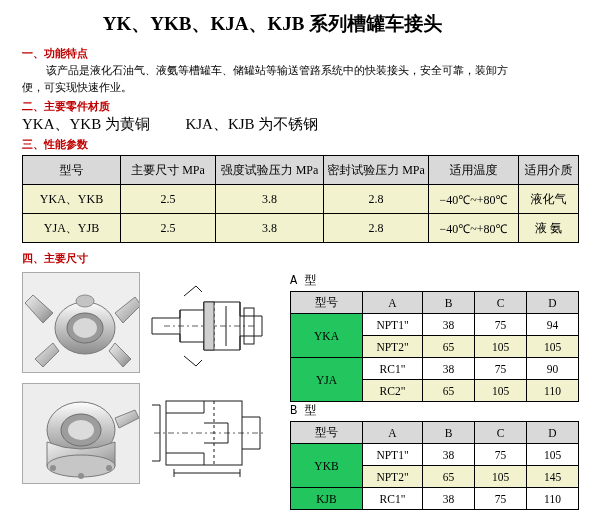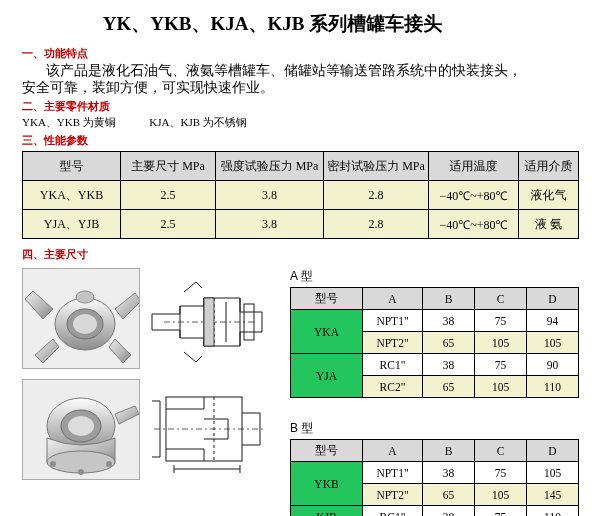--- a/index.html
+++ b/index.html
@@ -32,31 +32,31 @@
     padding-bottom: 6px;
   }
   .section-head {
     color: #c00000;
     font-weight: bold;
     font-size: 11px;
     margin: 3px 0 1px 22px;
     font-family: "Liberation Serif", serif;
   }
   .body-text {
-    font-size: 14px;
+    font-size: 11px;
     line-height: 17px;
     margin: 0 18px 0 22px;
     text-indent: 0;
     font-family: "Liberation Serif", serif;
   }
   .body-text.indent {
     text-indent: 24px;
   }
   .material-line {
-    font-size: 11px;
+    font-size: 15px;
     margin: 0 0 0 22px;
     font-family: "Liberation Serif", serif;
   }
   .material-line .gap {
     display: inline-block;
     width: 28px;
   }
 
   
   table.perf {
@@ -111,21 +111,21 @@
     background: #ffffff;
   }
   .row-imgs {
     display: flex;
     gap: 4px;
     margin-bottom: 10px;
   }
 
   .type-label {
     font-size: 12px;
-    font-family: Liberation Sans, sans-serif;
+    font-family: Liberation Mono, monospace;
     margin-bottom: 2px;
   }
   .tbl-col {
     position: absolute;
     left: 290px;
     width: 288px;
   }
   table.dim {
     border-collapse: collapse;
     width: 288px;
@@ -345,21 +345,21 @@
           </tr>
           <tr>
             <td class="shade">RC2"</td>
             <td class="shade">65</td>
             <td class="shade">105</td>
             <td class="shade">110</td>
           </tr>
         </tbody>
       </table>
 
-      <div class="type-label" style="margin-top:22px">B 型</div>
+      <div class="type-label" style="">B 型</div>
       <table class="dim">
         <colgroup>
           <col style="width:72px">
             <col style="width:60px">
             <col style="width:52px">
             <col style="width:52px">
             <col style="width:52px">
         </colgroup>
         <thead>
           <tr>

